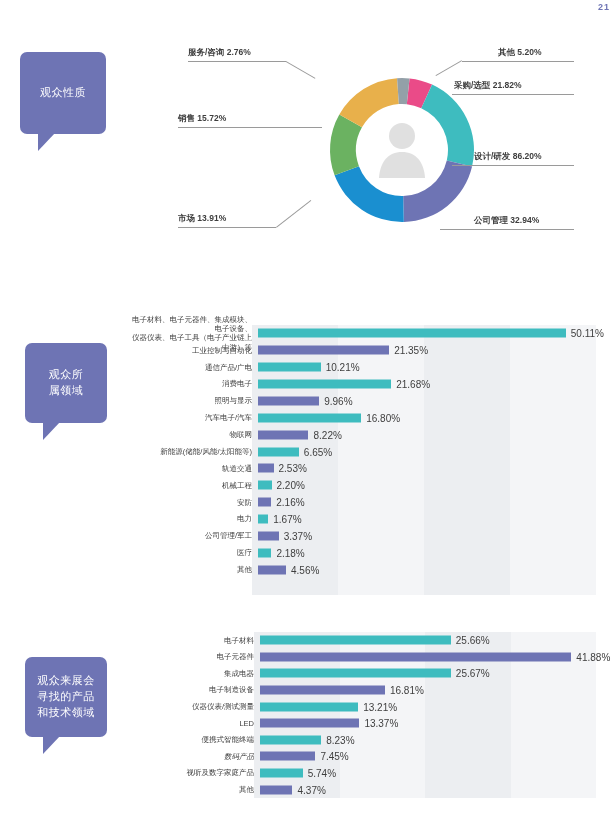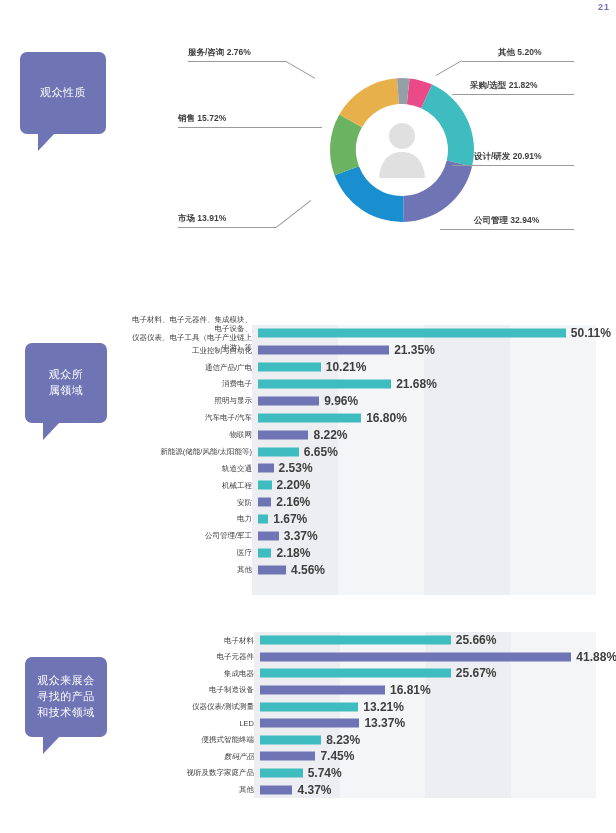--- a/index.html
+++ b/index.html
@@ -67,21 +67,21 @@
     text-align:right;padding-right:6px;font-size:7.5px;color:#3e3e3e;
     line-height:1.25;white-space:pre-line;
   }
   .btrack{position:relative;flex:1;height:100%;}
   .bar{
     position:absolute;left:0;top:50%;transform:translateY(-50%);
     height:9px;border-radius:0;
   }
   .bval{
     position:absolute;top:50%;transform:translateY(-50%);
-    font-size:12px;font-weight:bold;color:#3e3e3e;white-space:nowrap;
+    font-size:10px;font-weight:normal;color:#3e3e3e;white-space:nowrap;
   }
 </style>
 </head>
 <body>
 
 <div class="page">
 
   <div class="corner-mark">21</div>
 
   <div class="callout" id="callout-1">
@@ -120,23 +120,23 @@
       <div class="lead-line" style="left: 188px; top: 61px; width: 98px;"></div>
       <div class="lead-line diag" style="left: 286px; top: 61px; width: 34px; transform: rotate(30deg);"></div>
       <div class="lead-label" style="left: 178px; top: 113px;">销售 15.72%</div>
       <div class="lead-line" style="left: 178px; top: 127px; width: 144px;"></div>
       <div class="lead-label" style="left: 178px; top: 213px;">市场 13.91%</div>
       <div class="lead-line" style="left: 178px; top: 227px; width: 98px;"></div>
       <div class="lead-line diag" style="left: 276px; top: 227px; width: 44px; transform: rotate(-38deg);"></div>
       <div class="lead-label" style="left: 498px; top: 47px;">其他 5.20%</div>
       <div class="lead-line" style="left: 462px; top: 61px; width: 112px;"></div>
       <div class="lead-line diag" style="left: 462px; top: 61px; width: 30px; transform: rotate(150deg);"></div>
-      <div class="lead-label" style="left: 470px; top: 80px;">采购/选型 21.82%</div>
+      <div class="lead-label" style="left: 454px; top: 80px;">采购/选型 21.82%</div>
       <div class="lead-line" style="left: 452px; top: 94px; width: 122px;"></div>
-      <div class="lead-label" style="left: 474px; top: 151px;">设计/研发 20.91%</div>
+      <div class="lead-label" style="left: 474px; top: 151px;">设计/研发 86.20%</div>
       <div class="lead-line" style="left: 452px; top: 165px; width: 122px;"></div>
       <div class="lead-label" style="left: 474px; top: 215px;">公司管理 32.94%</div>
       <div class="lead-line" style="left: 440px; top: 229px; width: 134px;"></div>
     </div>
 
   <div class="barchart" id="chart-field" style="left:126px;top:325px;width:470px;height:270px;">
       <div class="band" style="left: 126px; width: 86px;"></div>
       <div class="band alt" style="left: 212px; width: 86px;"></div>
       <div class="band" style="left: 298px; width: 86px;"></div>
       <div class="band alt" style="left: 384px; width: 86px;"></div>

